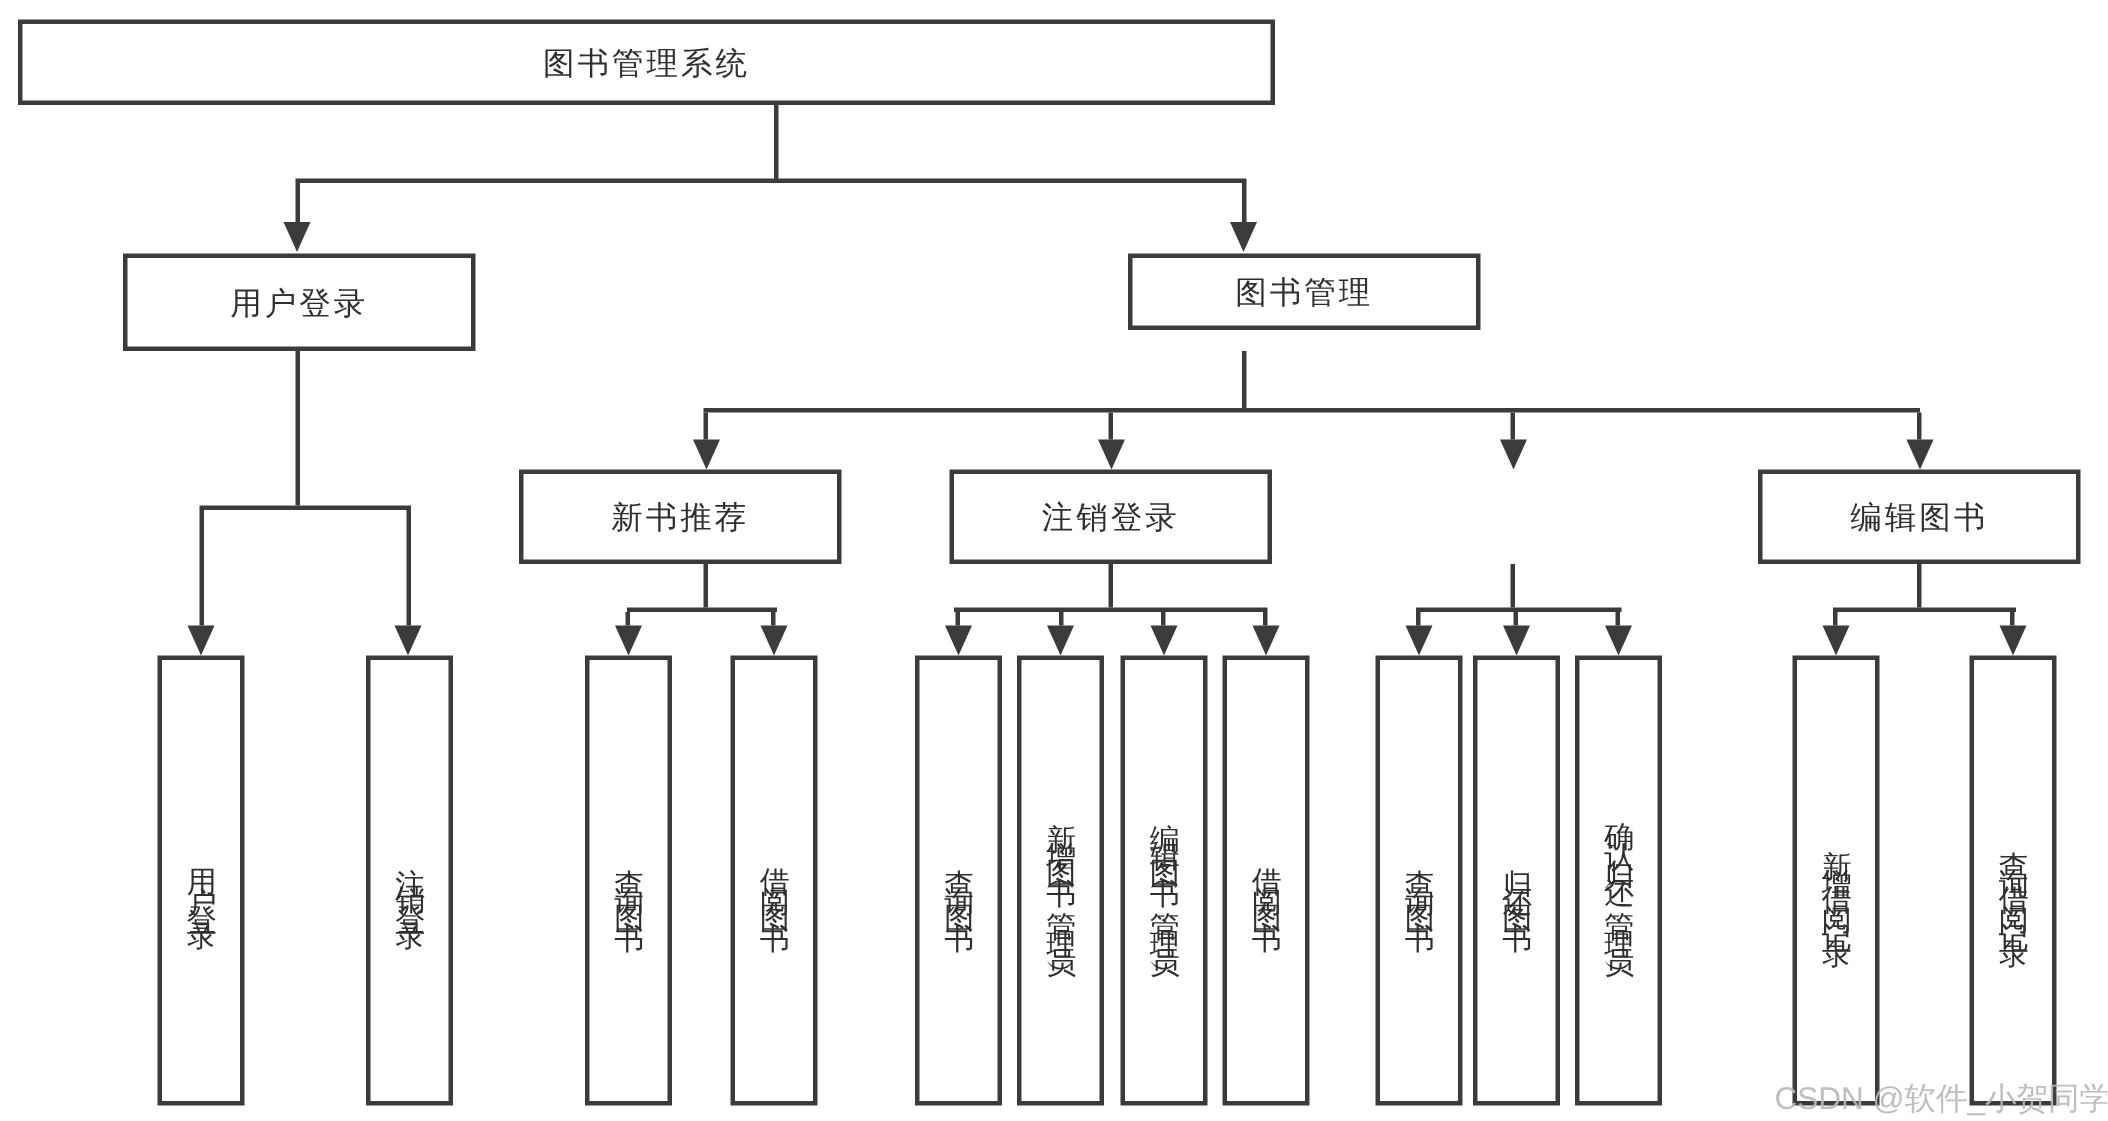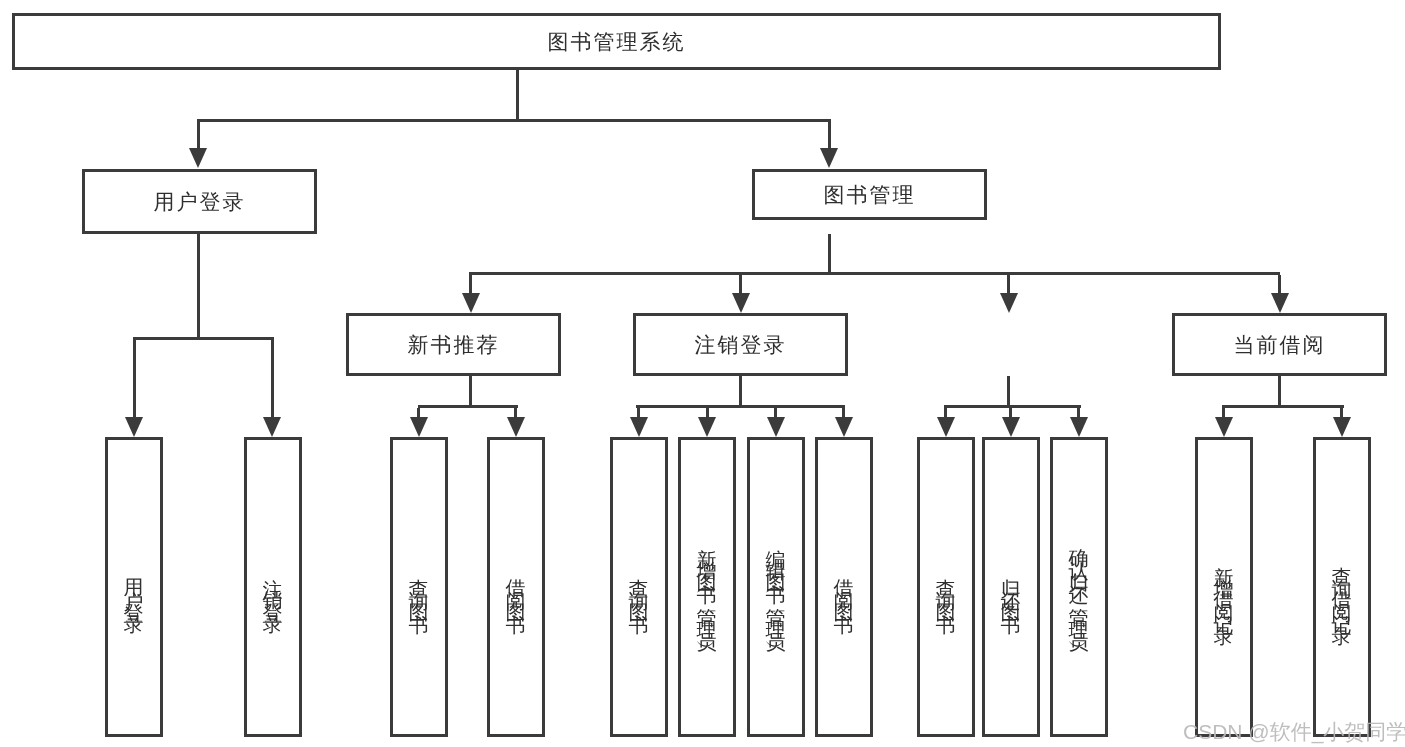--- a/index.html
+++ b/index.html
@@ -54,21 +54,21 @@
     color: rgba(186, 184, 184, 0.92);
     white-space: nowrap;
     z-index: 10;
   }
 </style>
 </head>
 <body>
 
 <div class="canvas">
 
-  <div class="box h" style="left:12px; top:13px; width:1209px; height:57px;">
+  <div class="box h" style="left:12px; top:13px; width:838px; height:57px;">
     <span>图书管理系统</span>
   </div>
 
   <div class="line" style="left:516px; top:70px; width:3px; height:52px;"></div>
   <div class="line" style="left:197px; top:119px; width:634px; height:3px;"></div>
   <div class="line" style="left:197px; top:122px; width:3px; height:28px;"></div>
   <div class="arr" style="left:189px; top:148px;"></div>
   <div class="line" style="left:828px; top:122px; width:3px; height:28px;"></div>
   <div class="arr" style="left:820px; top:148px;"></div>
 
@@ -97,21 +97,21 @@
   <div class="line" style="left:1278px; top:275px; width:3px; height:18px;"></div>
   <div class="arr" style="left:1271px; top:293px;"></div>
 
   <div class="box h" style="left:346px; top:313px; width:215px; height:63px;">
     <span>新书推荐</span>
   </div>
   <div class="box h" style="left:633px; top:313px; width:215px; height:63px;">
     <span>注销登录</span>
   </div>
   <div class="box h" style="left:1172px; top:313px; width:215px; height:63px;">
-    <span>当前借阅</span>
+    <span>编辑图书</span>
   </div>
 
   <div class="line" style="left:469px; top:376px; width:3px; height:29px;"></div>
   <div class="line" style="left:418px; top:405px; width:100px; height:3px;"></div>
   <div class="line" style="left:417px; top:408px; width:3px; height:9px;"></div>
   <div class="arr" style="left:410px; top:417px;"></div>
   <div class="line" style="left:514px; top:408px; width:3px; height:9px;"></div>
   <div class="arr" style="left:507px; top:417px;"></div>
 
   <div class="line" style="left:739px; top:376px; width:3px; height:29px;"></div>

